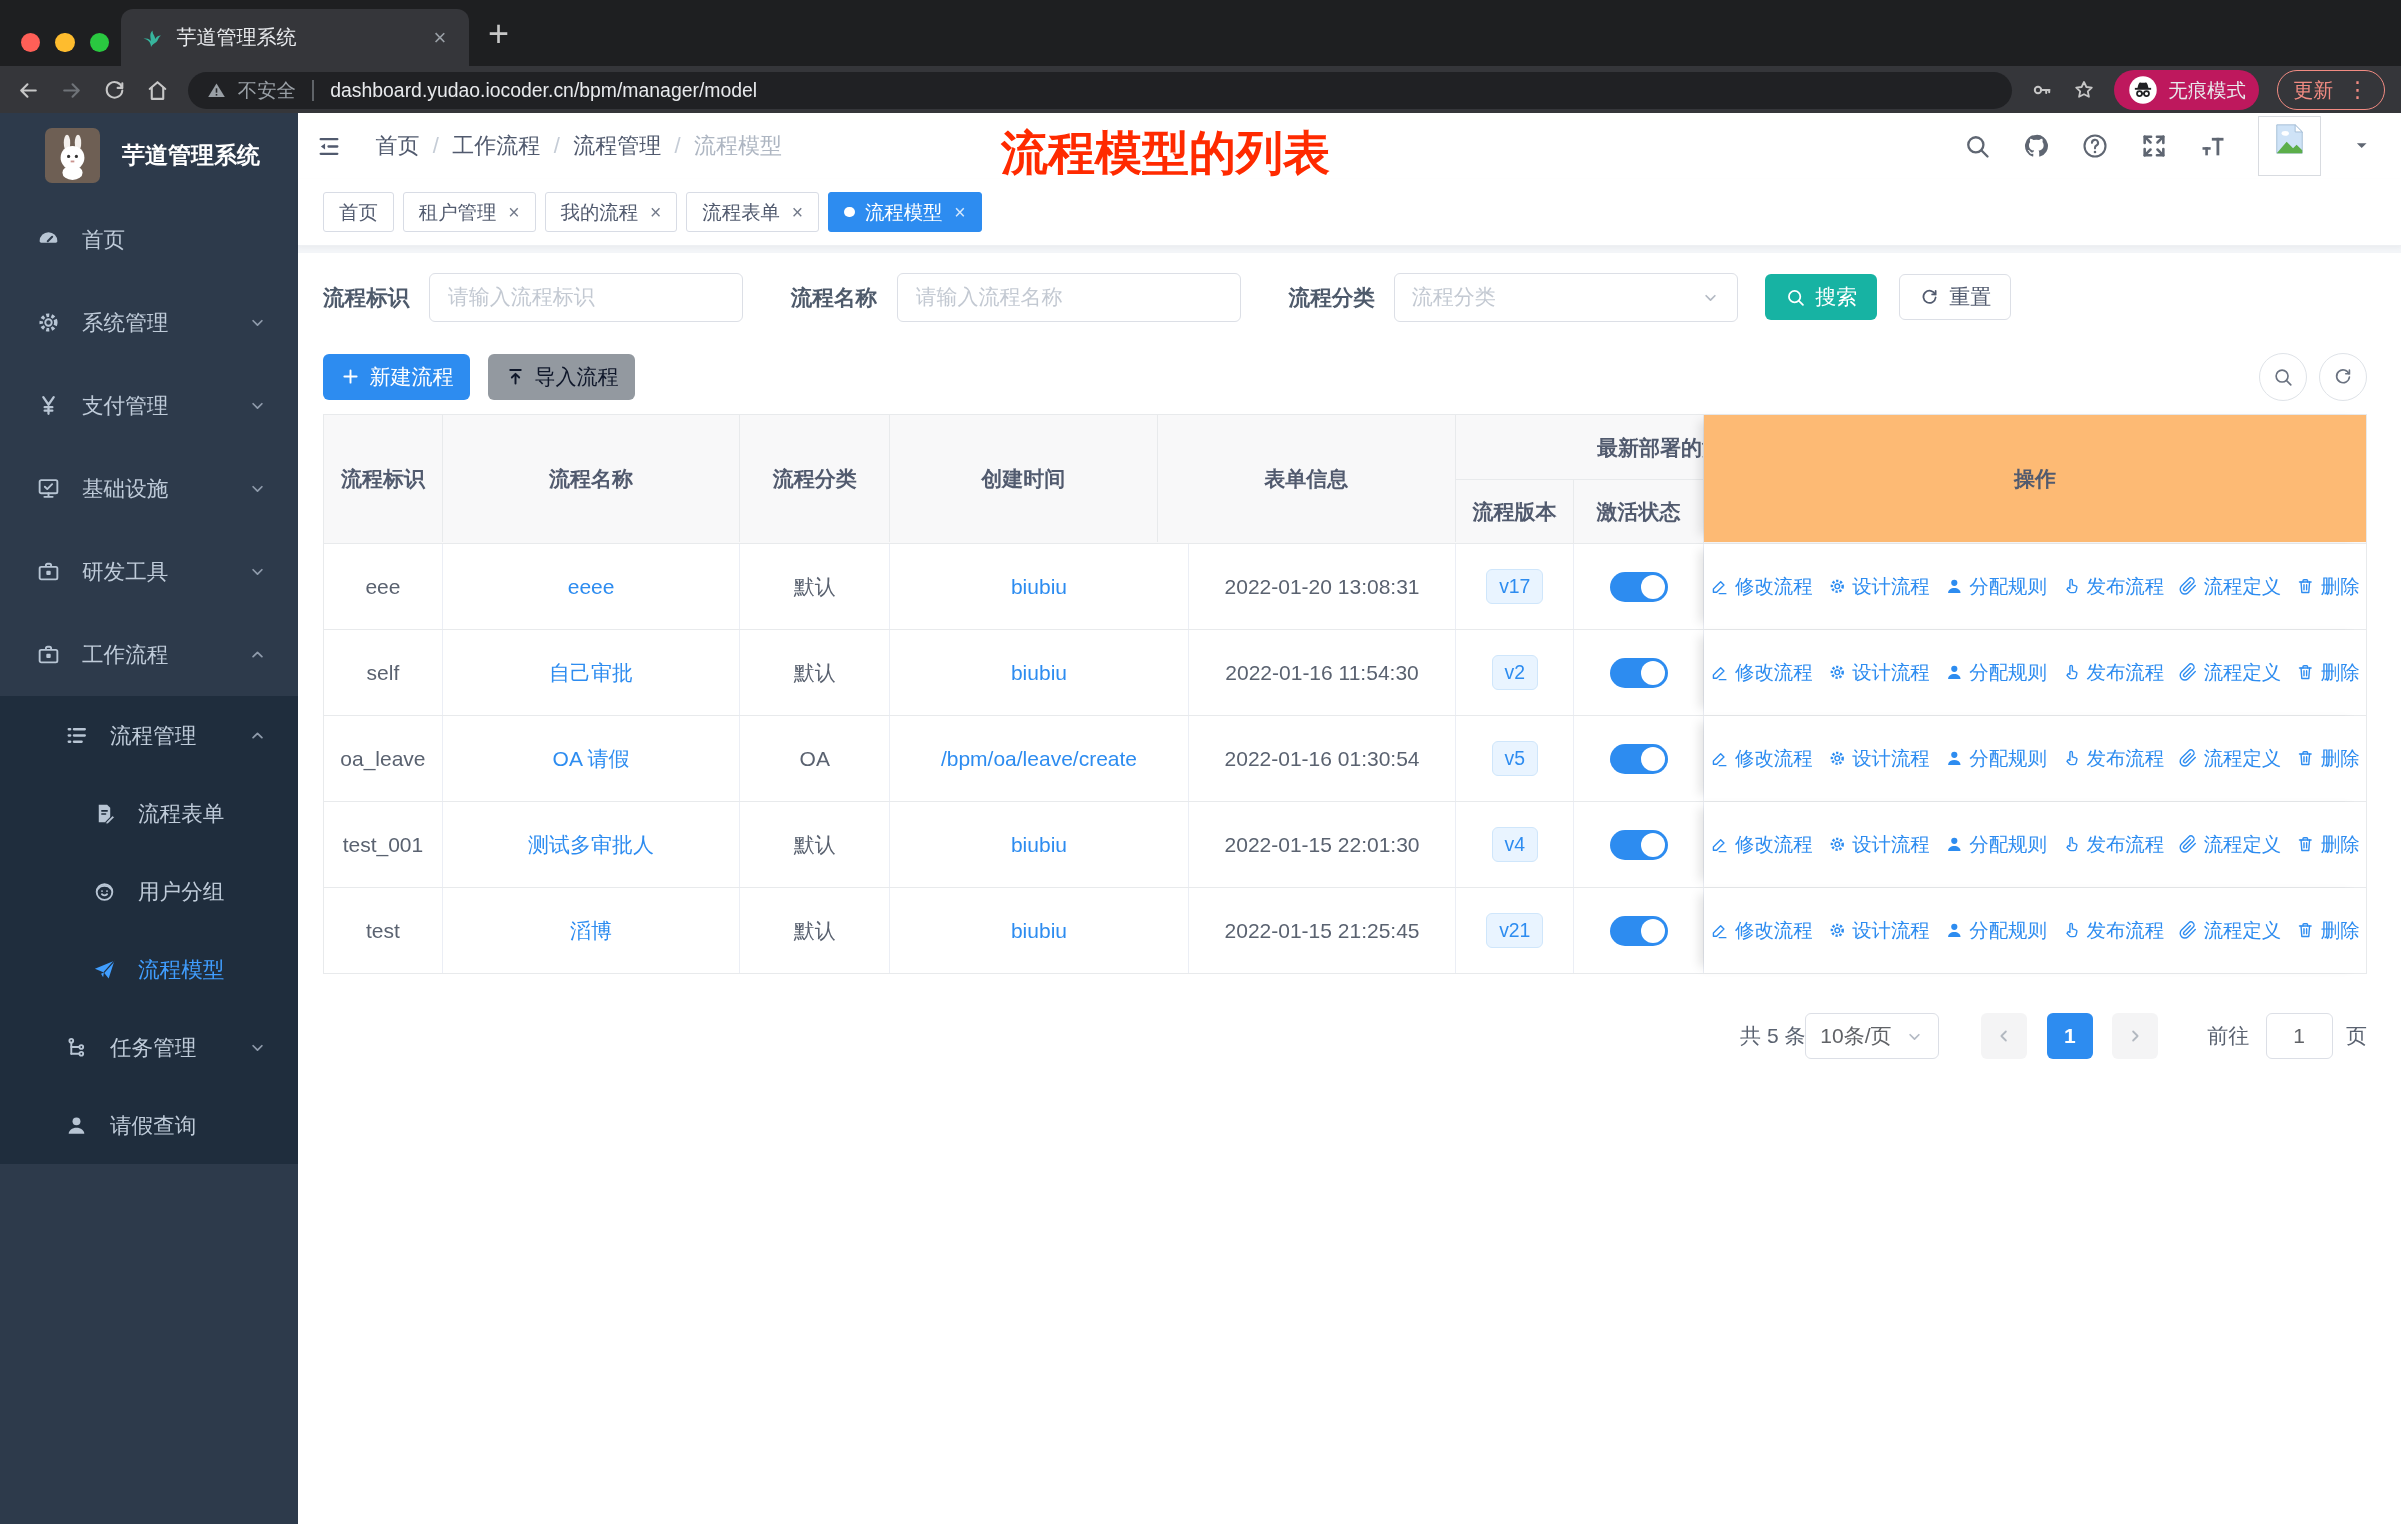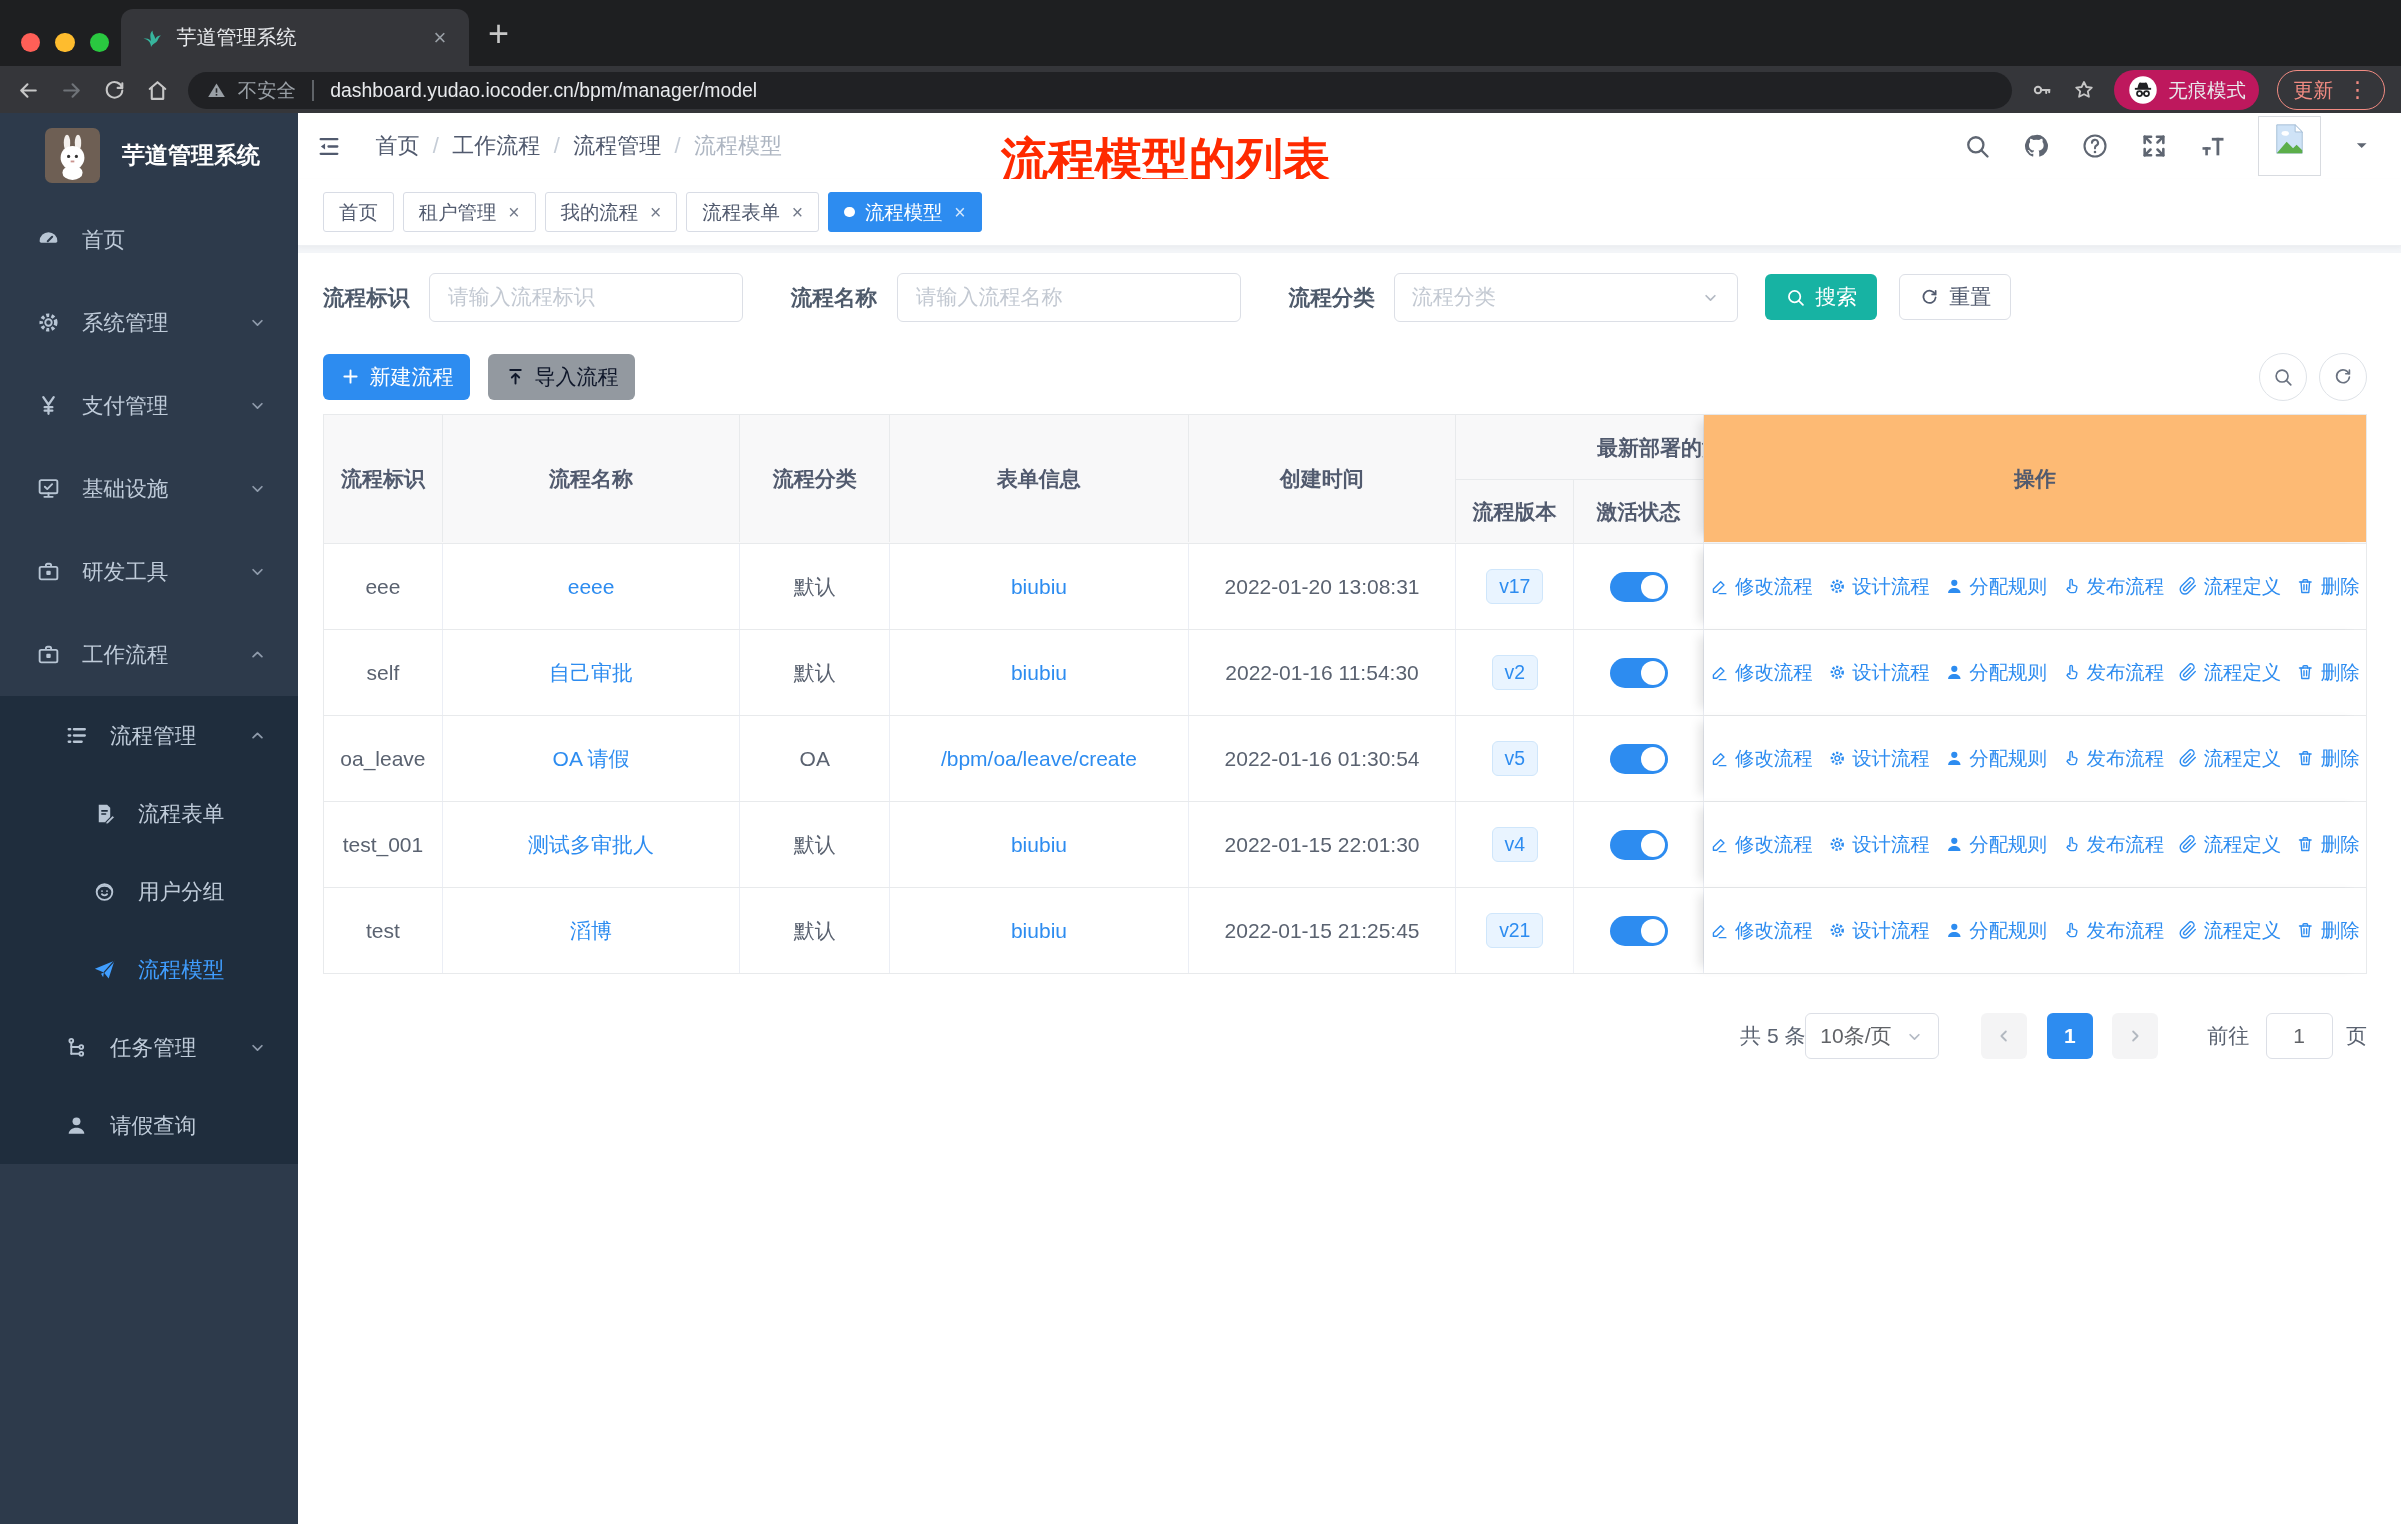--- a/index.html
+++ b/index.html
@@ -48,21 +48,21 @@
   .mi-icon { width:25px; height:25px; margin-right:21px; color:#b8c5d4; flex:none; }
   .chev { position:absolute; right:30px; width:21px; height:21px; color:#8f9bab; }
   .menu-item.active, .menu-item.active .mi-icon { color:#409eff; }
 
   .main { flex:1; background:#fff; position:relative; }
   .appbar { height:66px; display:flex; align-items:center; position:relative; background:#fff; }
   .fold { margin-left:16.4px; width:30px; height:25px; color:#515a6e; cursor:pointer; flex:none; }
   .breadcrumb { margin-left:31px; font-size:22px; color:#515a6e; display:flex; align-items:center; white-space:nowrap; }
   .bc-sep { color:#c5ccd6; margin:0 13.4px; }
   .bc-last { color:#aeb6c2; }
-  .annotation { position:absolute; left:703px; top:16px; font-size:47px; font-weight:700; color:#ff2a00; white-space:nowrap; }
+  .annotation { position:absolute; left:703px; top:9px; font-size:47px; font-weight:700; color:#ff2a00; white-space:nowrap; }
   .appbar-icons { margin-left:auto; margin-right:30px; display:flex; align-items:center; gap:31px; color:#5f6672; }
   .hdr-ic { width:28px; height:28px; cursor:pointer; flex:none; }
   .avatar-box { width:63px; height:60px; border:1.5px solid #d8dbe0; background:#fff; display:flex;
     justify-content:center; padding-top:4.5px; cursor:pointer; }
   .avatar-img { width:37px; height:34px; }
   .caret { width:19.4px; height:19.4px; color:#5f6672; cursor:pointer; }
 
   .tagsrow { height:67px; display:flex; align-items:center; padding-left:25px; gap:9px;
     border-bottom:0.7px solid #eef0f3; box-shadow:0 2.2px 4.5px rgba(0,0,0,.04); position:relative; z-index:3; background:#fff; }
   .tag { height:40px; border:1.5px solid #d8dce5; border-radius:3px; background:#fff; color:#515a6e;
@@ -566,22 +566,22 @@
             </span>
           </span>
         </div>
       </div>
 
       <div class="tablewrap">
         <div class="thead">
           <div class="th w-key">流程标识</div>
           <div class="th w-name">流程名称</div>
           <div class="th w-cat">流程分类</div>
+          <div class="th w-created">创建时间</div>
           <div class="th w-form">表单信息</div>
-          <div class="th w-created">创建时间</div>
           <div class="group">
             <div class="group-top">最新部署的流程定义</div>
             <div class="group-bottom">
               <div class="th w-ver">流程版本</div>
               <div class="th w-act">激活状态</div>
             </div>
           </div>
           <div class="th th-ops">操作</div>
         </div>
         <div id="tbody">

